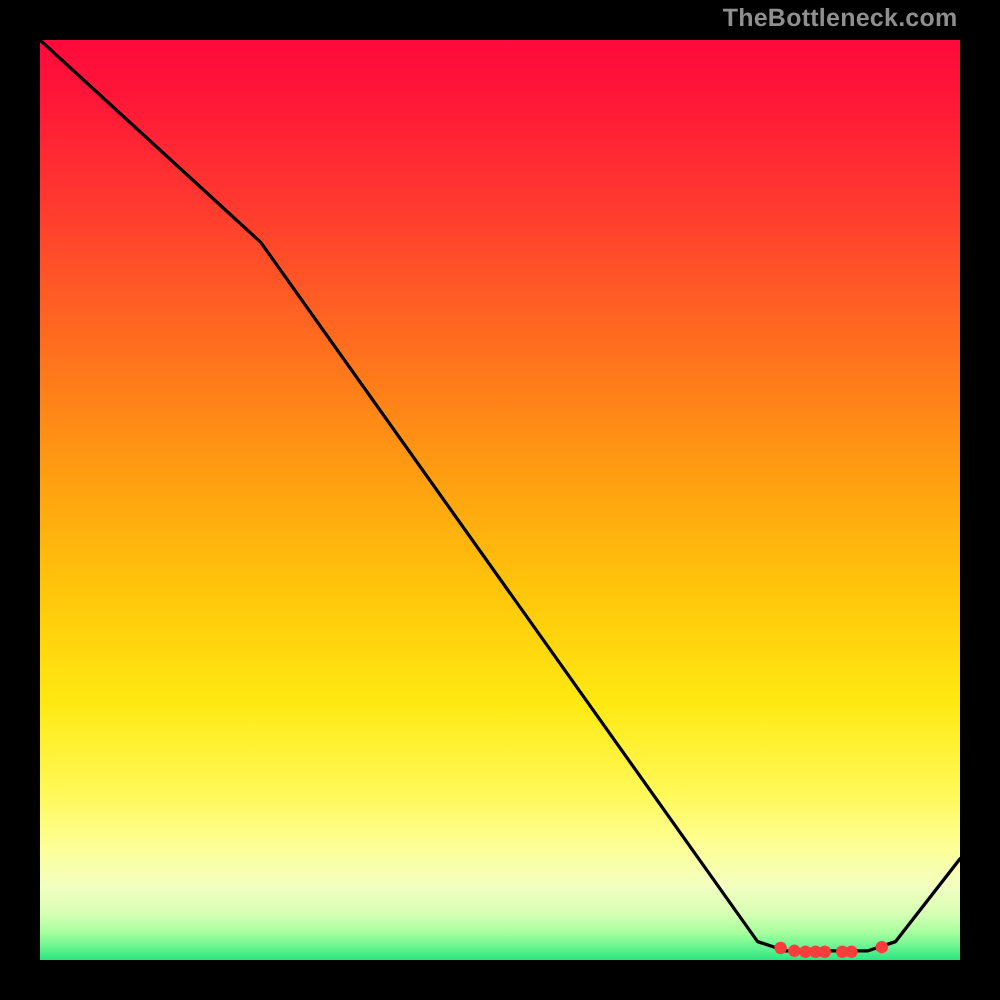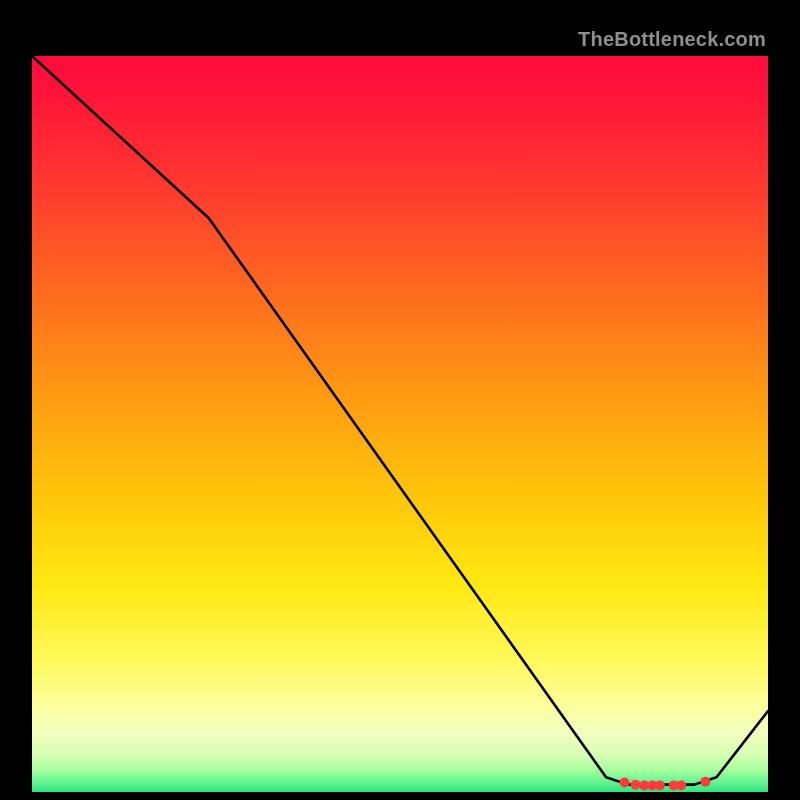--- a/index.html
+++ b/index.html
@@ -9,21 +9,20 @@
     height: 800px;
     background: #000;
     overflow: hidden;
     font-family: Arial, Helvetica, sans-serif;
   }
   .frame {
     position: relative;
     width: 800px;
     height: 565px;
     background: #000;
-    margin-top: 24px;
   }
   .plot-area {
     position: absolute;
     left: 32px;
     top: 32px;
     width: 736px;
     height: 736px;
     background: linear-gradient(to bottom,
       #ff0a3c 0%,
       #ff1638 6%,

